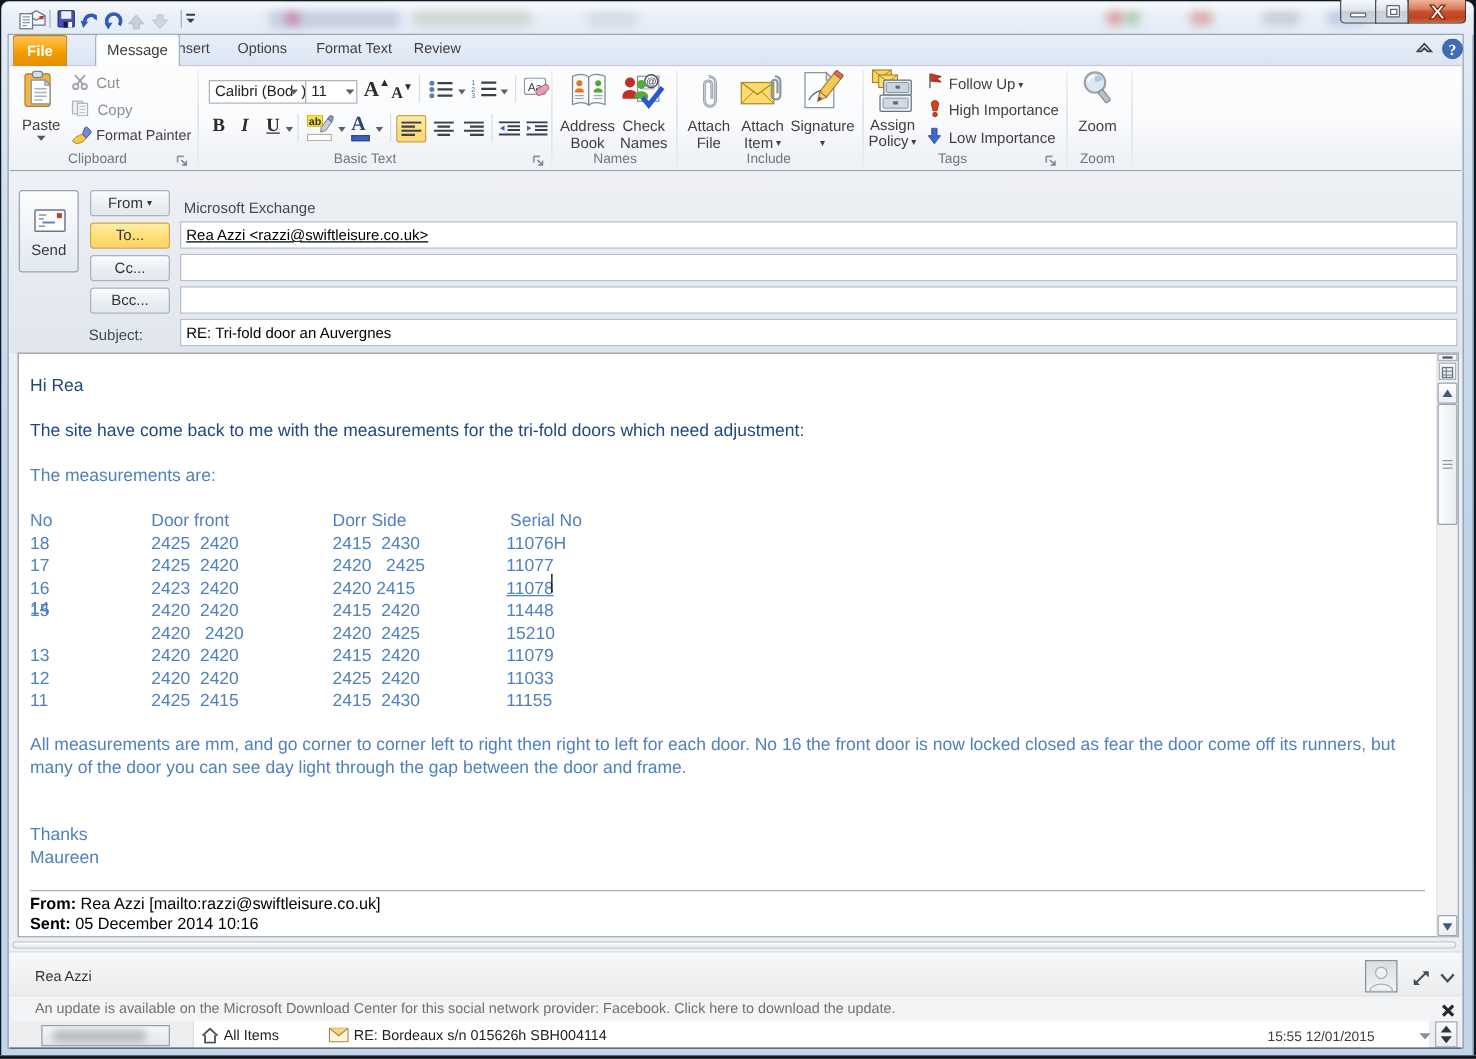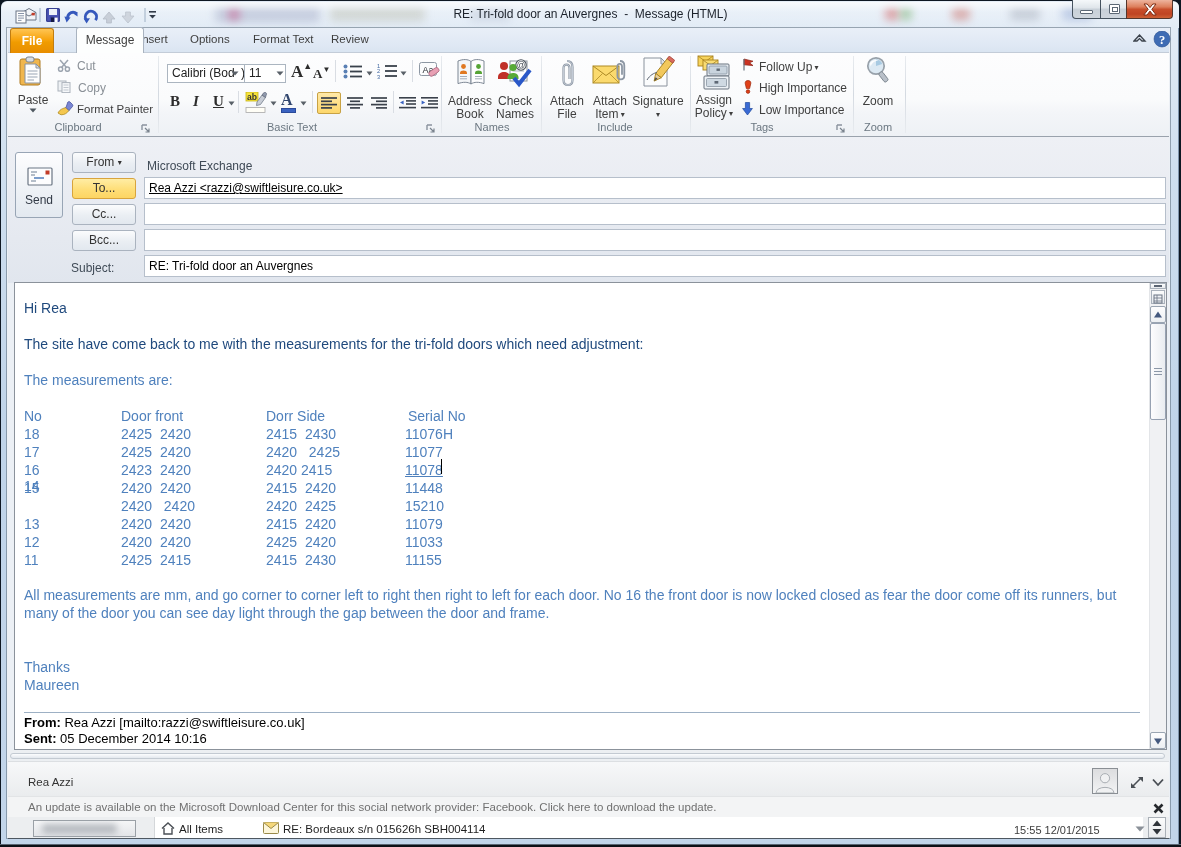--- a/index.html
+++ b/index.html
@@ -95,21 +95,20 @@
     <g transform="translate(107,4)" opacity="0.66">
       <path d="M7 13 L13 6 L9.4 6 L9.4 2 L4.6 2 L4.6 6 L1 6 Z" fill="#c3c9d2" stroke="#a4acb8" stroke-width="0.8"></path>
     </g>
     <line x1="131" y1="2" x2="131" y2="16" stroke="#9eb0c4" stroke-width="1"></line>
     <g transform="translate(135,4)" fill="#333c49">
         <rect x="0" y="1" width="7" height="1.6"></rect>
         <path d="M0.2 5 L6.8 5 L3.5 8.4 Z"></path>
       </g>
   </svg>
 
-  <div class="abs" style="left:0;top:7px;width:1181px;text-align:center;font-size:12px;color:#1c222b;">RE: Tri-fold door an Auvergnes&nbsp; -&nbsp; Message (HTML)</div>
 
   <div class="abs" style="left:1072px;top:0;width:101px;height:19px;">
     <div class="abs" style="left:0;top:0;width:29px;height:19px;border:1px solid #46535f;border-top:none;border-radius:0 0 0 4px;box-sizing:border-box;background:linear-gradient(180deg,#f5f8fa 0%,#dfe5ea 45%,#c8d0d8 50%,#cfd6dd 100%);">
       <div class="abs" style="left:7px;top:10px;width:13px;height:4px;background:#fff;border:1px solid #5c6875;border-radius:1px;box-sizing:border-box;"></div>
     </div>
     <div class="abs" style="left:28px;top:0;width:27px;height:19px;border:1px solid #46535f;border-top:none;box-sizing:border-box;background:linear-gradient(180deg,#f5f8fa 0%,#dfe5ea 45%,#c8d0d8 50%,#cfd6dd 100%);">
       <div class="abs" style="left:8px;top:4px;width:11px;height:10px;border:1.5px solid #5c6875;background:#fff;border-radius:1px;box-sizing:border-box;">
           <div class="abs" style="left:2px;top:2px;width:4px;height:3px;border:1.3px solid #5c6875;"></div>
         </div>
     </div>

